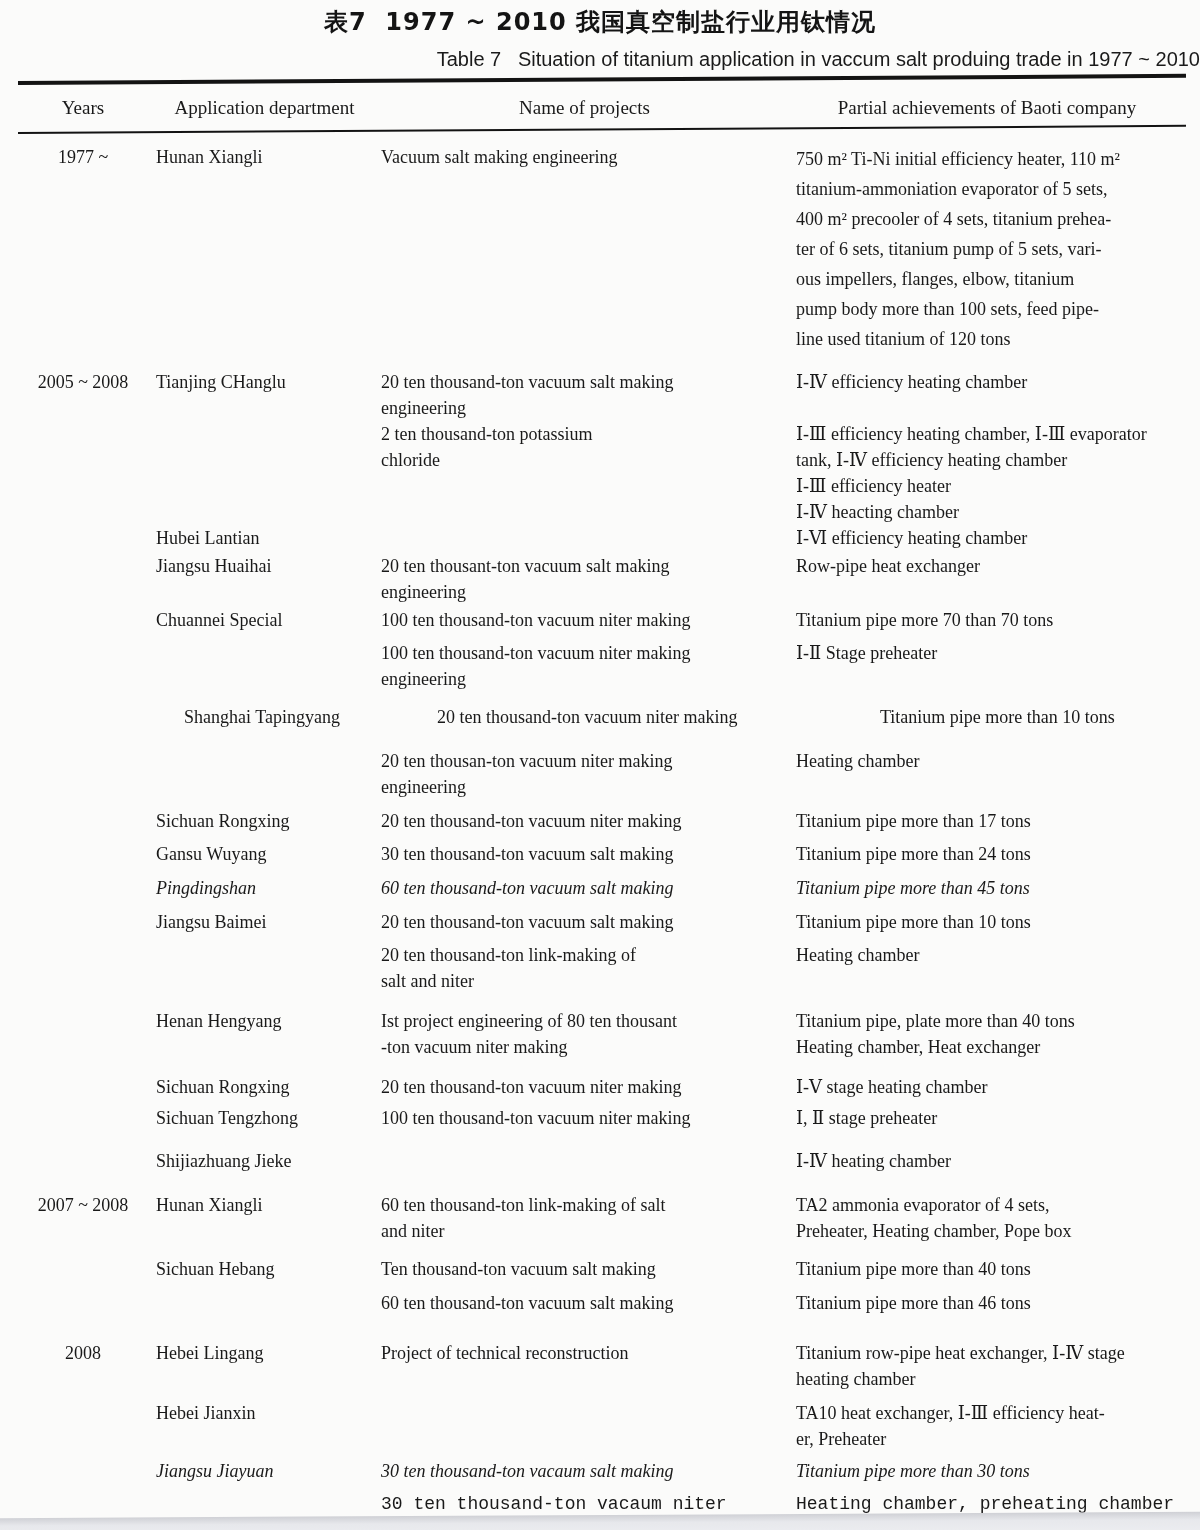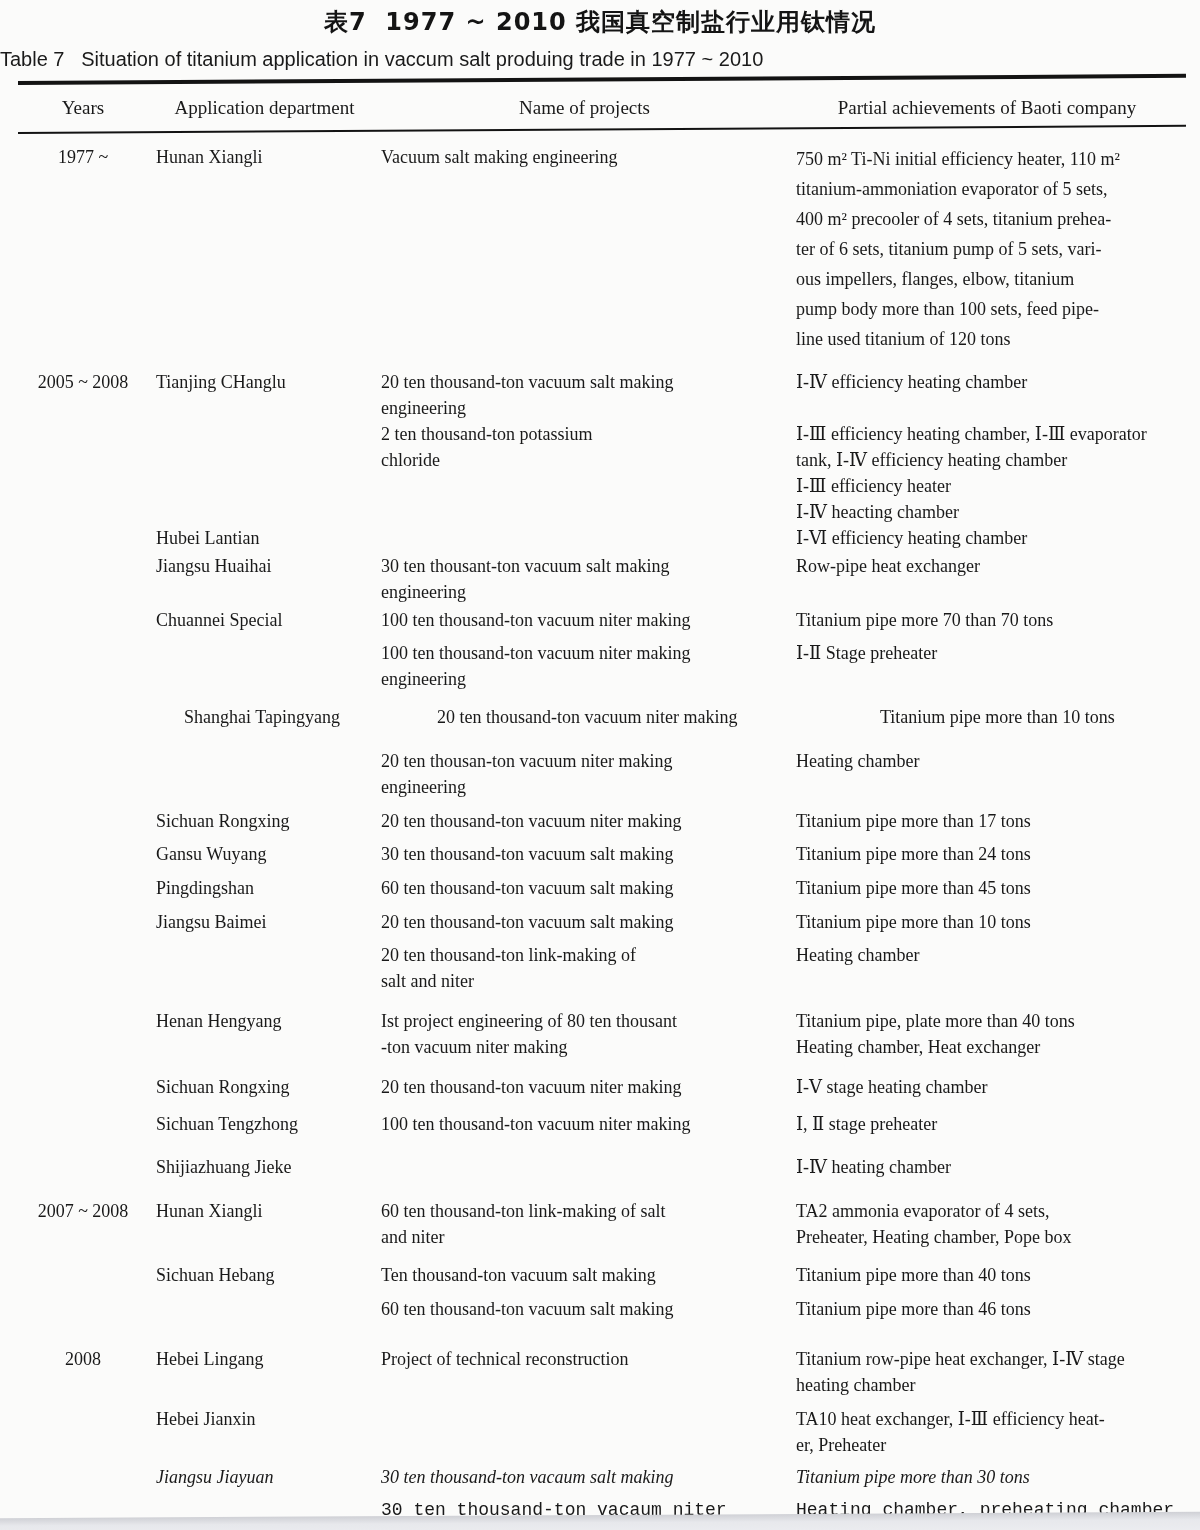--- a/index.html
+++ b/index.html
@@ -25,21 +25,21 @@
     text-align: center;
     font-size: 24px;
     font-weight: bold;
     letter-spacing: 1px;
     white-space: pre;
     font-family: "DejaVu Sans", "Liberation Sans", sans-serif;
     color: #141414;
   }
   .title-en {
     margin-top: 10px;
-    text-align: left;
+    text-align: right;
     font-size: 20px;
     white-space: pre;
     font-family: "Liberation Sans", "DejaVu Sans", sans-serif;
     color: #1a1a1a;
   }
   .rule {
     margin-left: 18px;
     width: 1168px;
     background: #131313;
     transform: rotate(-0.35deg);
@@ -141,21 +141,21 @@
   </div>
       <div class="row" style="margin-top: 0px;">
     <div class="cell cell-years"></div>
     <div class="cell cell-dept">Hubei Lantian</div>
     <div class="cell cell-project"></div>
     <div class="cell cell-achievement">Ⅰ-Ⅵ efficiency heating chamber</div>
   </div>
       <div class="row" style="margin-top: 2px;">
     <div class="cell cell-years"></div>
     <div class="cell cell-dept">Jiangsu Huaihai</div>
-    <div class="cell cell-project">30 ten thousant-ton vacuum salt making
+    <div class="cell cell-project">20 ten thousant-ton vacuum salt making
 engineering</div>
     <div class="cell cell-achievement">Row-pipe heat exchanger</div>
   </div>
       <div class="row" style="margin-top: 2px;">
     <div class="cell cell-years"></div>
     <div class="cell cell-dept">Chuannei Special</div>
     <div class="cell cell-project">100 ten thousand-ton vacuum niter making</div>
     <div class="cell cell-achievement">Titanium pipe more 70 than 70 tons</div>
   </div>
       <div class="row" style="margin-top: 7px;">
@@ -183,21 +183,21 @@
     <div class="cell cell-dept">Sichuan Rongxing</div>
     <div class="cell cell-project">20 ten thousand-ton vacuum niter making</div>
     <div class="cell cell-achievement">Titanium pipe more than 17 tons</div>
   </div>
       <div class="row" style="margin-top: 7px;">
     <div class="cell cell-years"></div>
     <div class="cell cell-dept">Gansu Wuyang</div>
     <div class="cell cell-project">30 ten thousand-ton vacuum salt making</div>
     <div class="cell cell-achievement">Titanium pipe more than 24 tons</div>
   </div>
-      <div class="row" style="margin-top: 8px;">
+      <div class="row" style="margin-top: 8px; font-style: italic;">
     <div class="cell cell-years"></div>
     <div class="cell cell-dept">Pingdingshan</div>
     <div class="cell cell-project">60 ten thousand-ton vacuum salt making</div>
     <div class="cell cell-achievement">Titanium pipe more than 45 tons</div>
   </div>
       <div class="row" style="margin-top: 8px;">
     <div class="cell cell-years"></div>
     <div class="cell cell-dept">Jiangsu Baimei</div>
     <div class="cell cell-project">20 ten thousand-ton vacuum salt making</div>
     <div class="cell cell-achievement">Titanium pipe more than 10 tons</div>
@@ -216,21 +216,21 @@
 -ton vacuum niter making</div>
     <div class="cell cell-achievement">Titanium pipe, plate more than 40 tons
 Heating chamber, Heat exchanger</div>
   </div>
       <div class="row" style="margin-top: 14px;">
     <div class="cell cell-years"></div>
     <div class="cell cell-dept">Sichuan Rongxing</div>
     <div class="cell cell-project">20 ten thousand-ton vacuum niter making</div>
     <div class="cell cell-achievement">Ⅰ-Ⅴ stage heating chamber</div>
   </div>
-      <div class="row" style="margin-top: 11px;">
+      <div class="row" style="margin-top: 5px;">
     <div class="cell cell-years"></div>
     <div class="cell cell-dept">Sichuan Tengzhong</div>
     <div class="cell cell-project">100 ten thousand-ton vacuum niter making</div>
     <div class="cell cell-achievement">Ⅰ, Ⅱ stage preheater</div>
   </div>
       <div class="row" style="margin-top: 17px;">
     <div class="cell cell-years"></div>
     <div class="cell cell-dept">Shijiazhuang Jieke</div>
     <div class="cell cell-project"></div>
     <div class="cell cell-achievement">Ⅰ-Ⅳ heating chamber</div>

